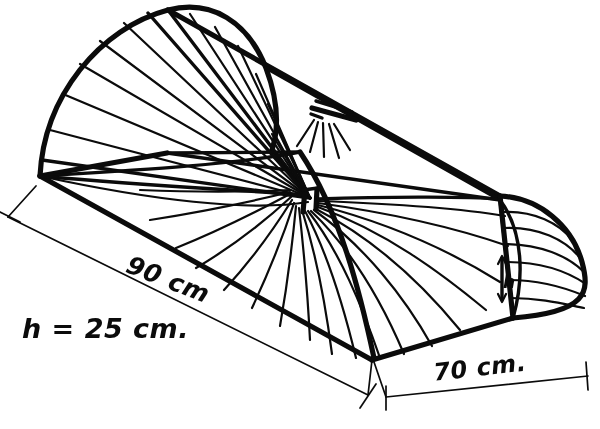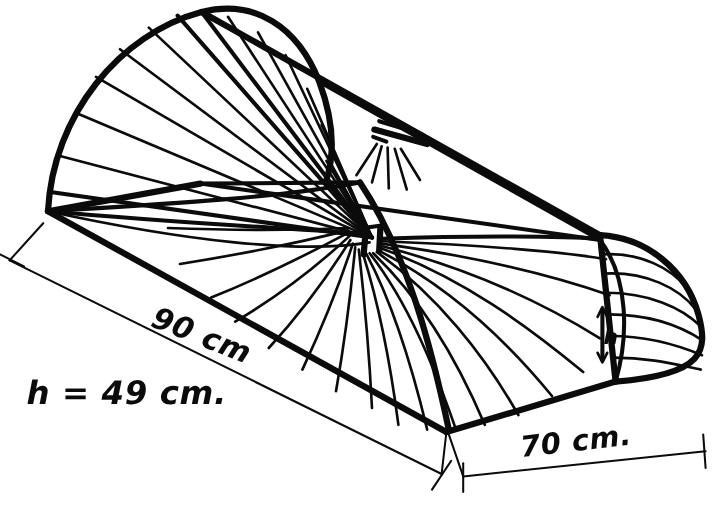--- a/index.html
+++ b/index.html
@@ -175,17 +175,17 @@
       <path class="ink dimline" d="M386,386 L386,410"></path>
       <path class="ink dimline" d="M586,362 L588,390"></path>
     </g>
 
   </svg>
 
   <div class="label" id="label-length">90 cm</div>
 
   <div class="label" id="label-width">70 cm.</div>
 
-  <div class="label" id="label-height">h = 49 cm.</div>
+  <div class="label" id="label-height">h = 25 cm.</div>
 
   <div class="label" id="label-h-marker">h</div>
 
 </div>
 
 </body></html>

